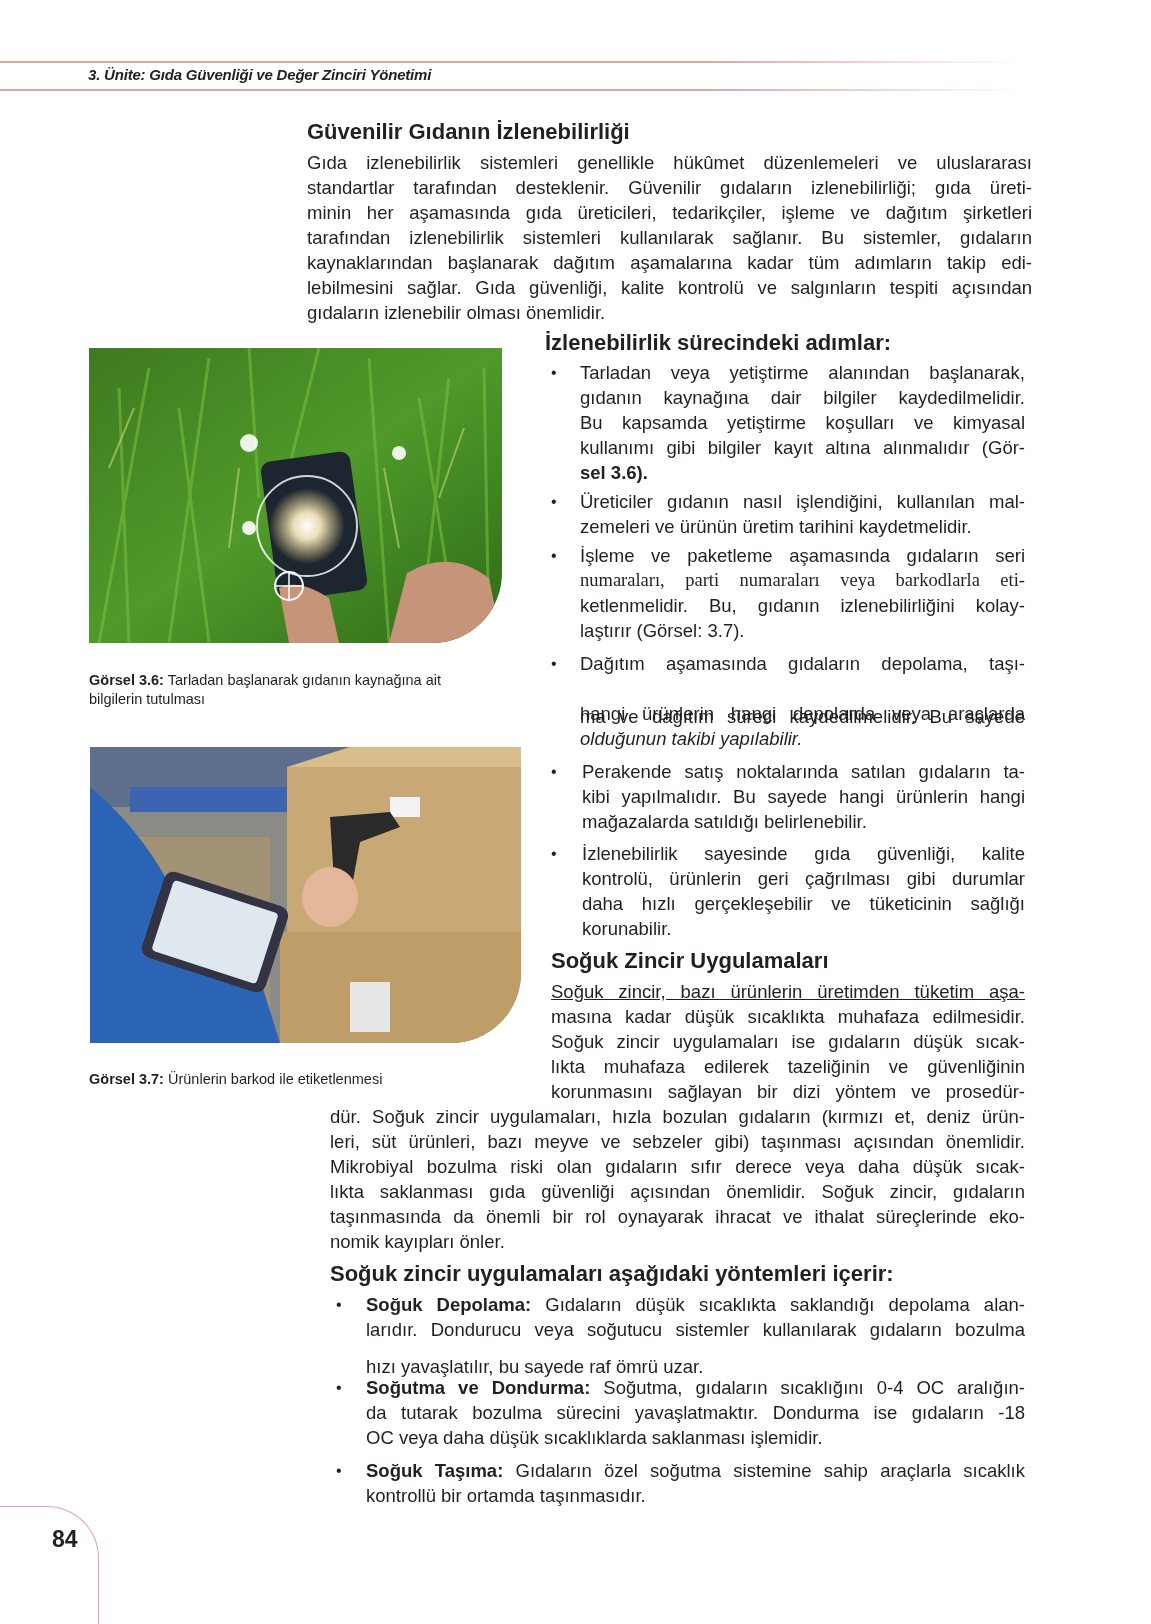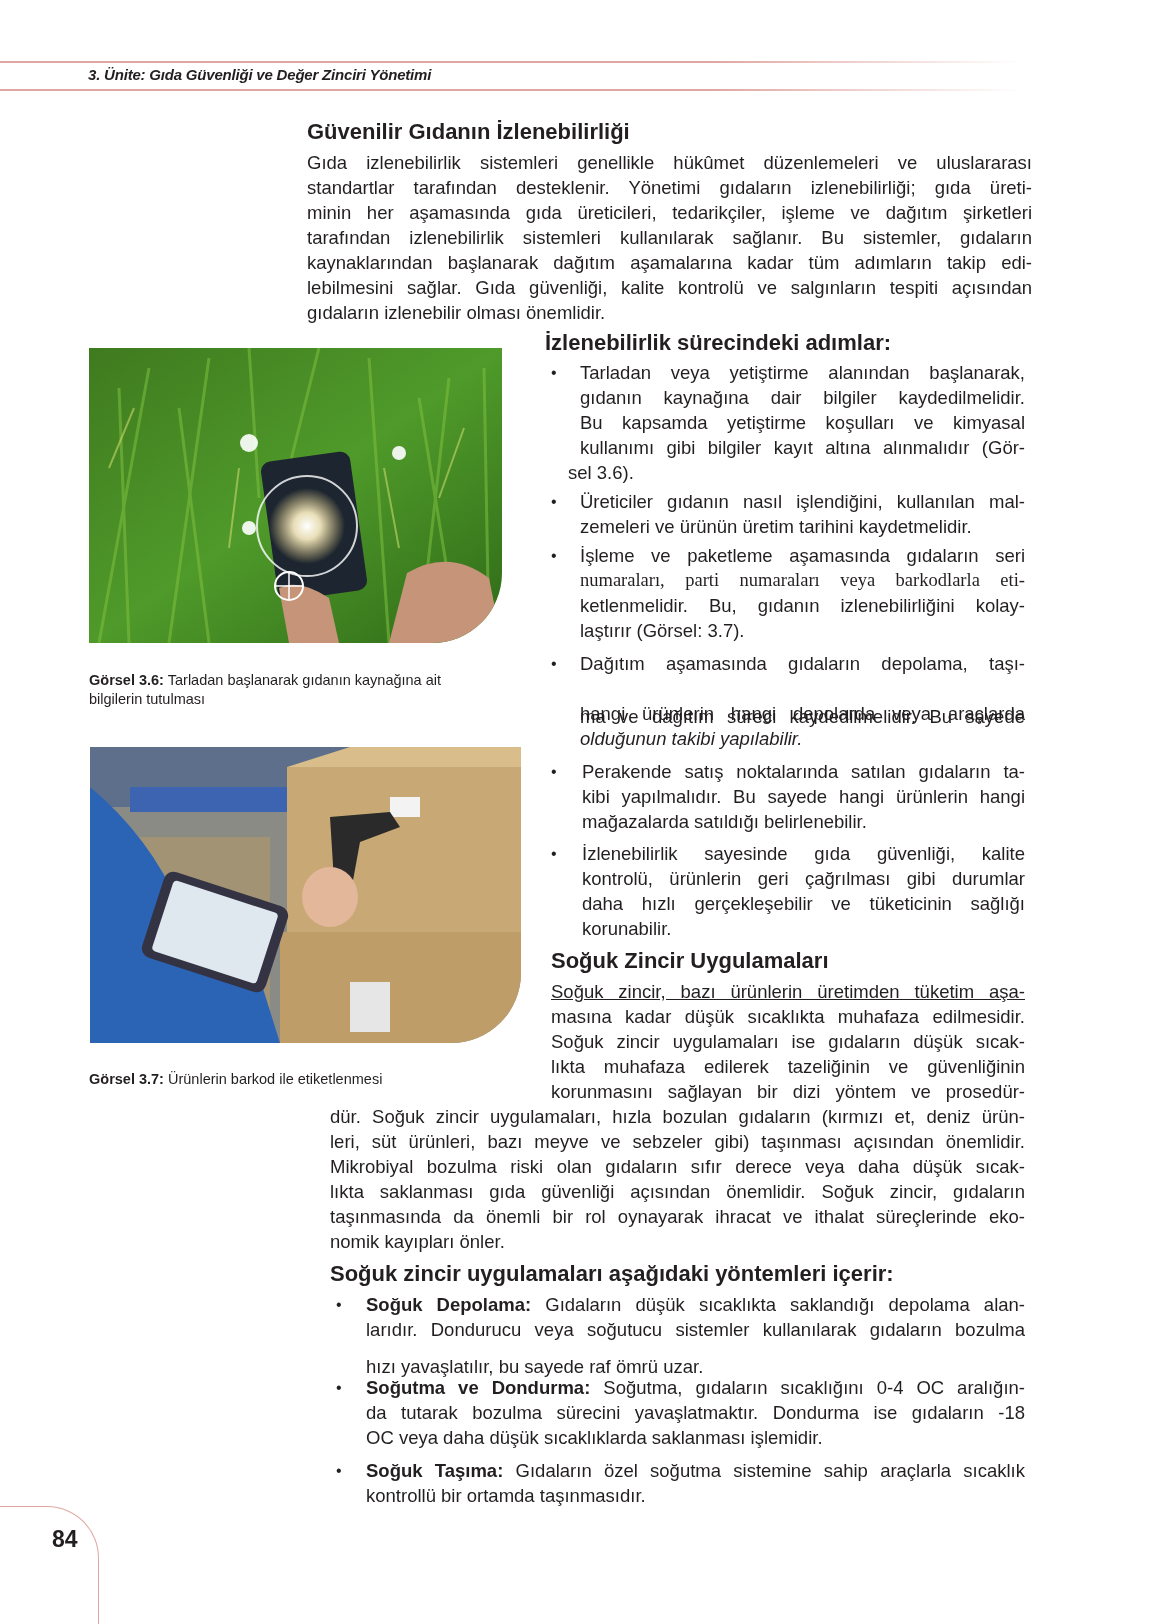--- a/index.html
+++ b/index.html
@@ -25,21 +25,21 @@
 </head>
 <body>
 
 <div class="header-line" style="top:61px;"></div>
 <div class="header-title">3. Ünite: Gıda Güvenliği ve Değer Zinciri Yönetimi</div>
 <div class="header-line" style="top:89px;"></div>
 
 <div class="h" style="left:307px; top:119px;">Güvenilir Gıdanın İzlenebilirliği</div>
 <div>
   <div class="ln just" style="left:307px; top:150px; width:725px;">Gıda izlenebilirlik sistemleri genellikle hükûmet düzenlemeleri ve uluslararası</div>
-  <div class="ln just" style="left:307px; top:175px; width:725px;">standartlar tarafından desteklenir. Yönetimi gıdaların izlenebilirliği; gıda üreti-</div>
+  <div class="ln just" style="left:307px; top:175px; width:725px;">standartlar tarafından desteklenir. Güvenilir gıdaların izlenebilirliği; gıda üreti-</div>
   <div class="ln just" style="left:307px; top:200px; width:725px;">minin her aşamasında gıda üreticileri, tedarikçiler, işleme ve dağıtım şirketleri</div>
   <div class="ln just" style="left:307px; top:225px; width:725px;">tarafından izlenebilirlik sistemleri kullanılarak sağlanır. Bu sistemler, gıdaların</div>
   <div class="ln just" style="left:307px; top:250px; width:725px;">kaynaklarından başlanarak dağıtım aşamalarına kadar tüm adımların takip edi-</div>
   <div class="ln just" style="left:307px; top:275px; width:725px;">lebilmesini sağlar. Gıda güvenliği, kalite kontrolü ve salgınların tespiti açısından</div>
   <div class="ln" style="left:307px; top:300px;text-align:center;">gıdaların izlenebilir olması önemlidir.</div>
 </div>
 
 <div class="photo" style="left:89px; top:348px; width:413px; height:295px;">
   <svg width="413" height="295" viewBox="0 0 413 295">
     <defs>
@@ -92,21 +92,21 @@
 </div>
 
 <div class="h" style="left:545px; top:330px;">İzlenebilirlik sürecindeki adımlar:</div>
 <div>
 
   <span class="bullet" style="left:551px; top:364px;">•</span>
   <div class="ln just" style="left:580px; top:360px; width:445px;">Tarladan veya yetiştirme alanından başlanarak,</div>
   <div class="ln just" style="left:580px; top:385px; width:445px;">gıdanın kaynağına dair bilgiler kaydedilmelidir.</div>
   <div class="ln just" style="left:580px; top:410px; width:445px;">Bu kapsamda yetiştirme koşulları ve kimyasal</div>
   <div class="ln just" style="left:580px; top:435px; width:445px;">kullanımı gibi bilgiler kayıt altına alınmalıdır (Gör-</div>
-  <div class="ln" style="left:568px; top:460px;">sel 3.6).</div>
+  <div class="ln" style="left:580px; top:460px;font-weight:bold;">sel 3.6).</div>
 
   <span class="bullet" style="left:551px; top:493px;">•</span>
   <div class="ln just" style="left:580px; top:489px; width:445px;">Üreticiler gıdanın nasıl işlendiğini, kullanılan mal-</div>
   <div class="ln" style="left:580px; top:514px;">zemeleri ve ürünün üretim tarihini kaydetmelidir.</div>
 
   <span class="bullet" style="left:551px; top:547px;">•</span>
   <div class="ln just" style="left:580px; top:543px; width:445px;">İşleme ve paketleme aşamasında gıdaların seri</div>
   <div class="ln just" style="left:580px; top:568px; width:445px;font-family:Liberation Serif, serif;">numaraları, parti numaraları veya barkodlarla eti-</div>
   <div class="ln just" style="left:580px; top:593px; width:445px;">ketlenmelidir. Bu, gıdanın izlenebilirliğini kolay-</div>
   <div class="ln" style="left:580px; top:618px;">laştırır (Görsel: 3.7).</div>

